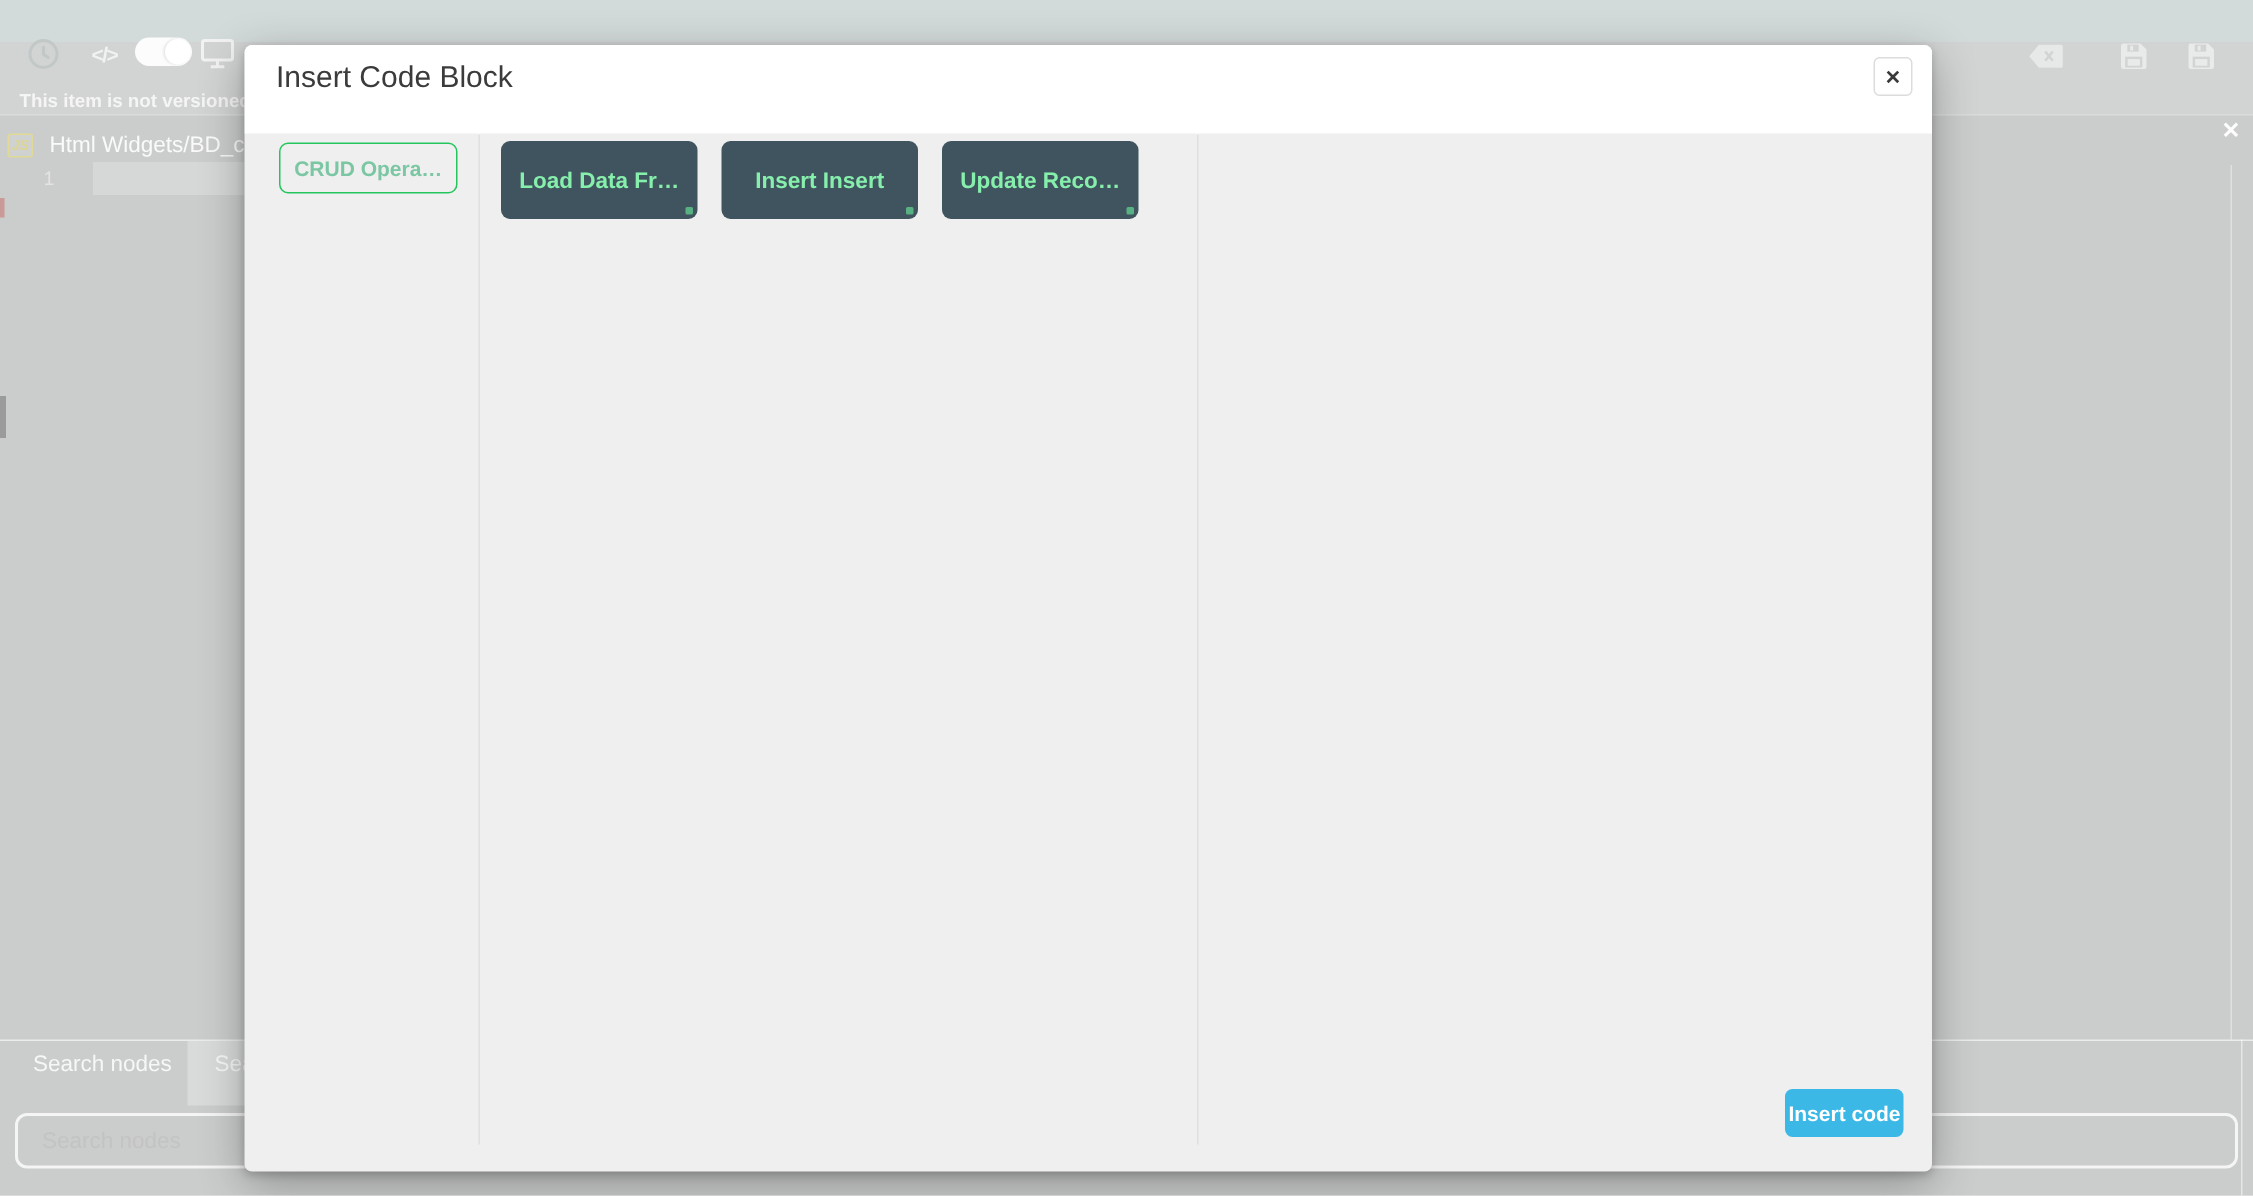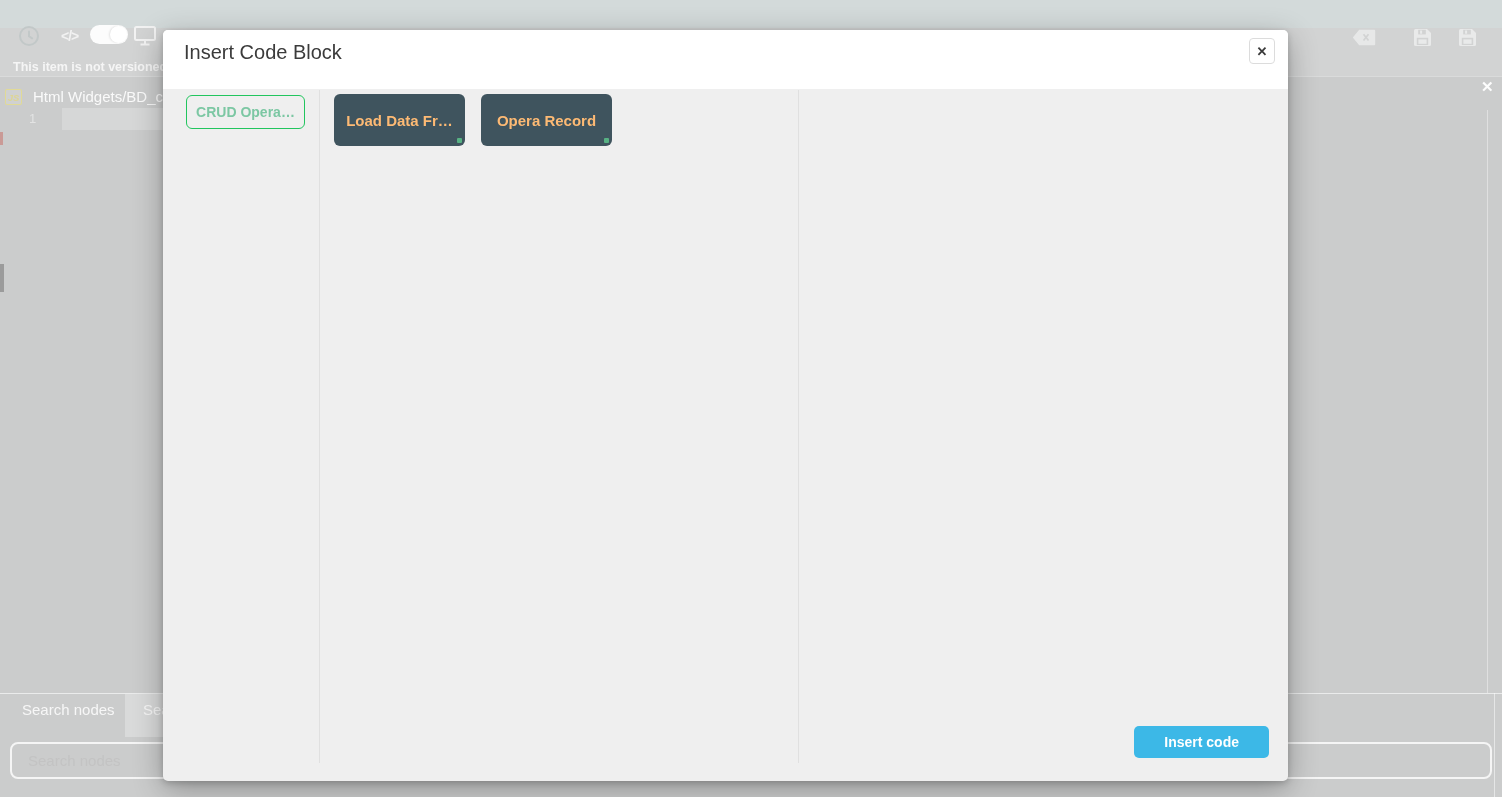--- a/index.html
+++ b/index.html
@@ -112,30 +112,30 @@
     display: flex; align-items: center; justify-content: center; cursor: pointer;
     font-family: "Liberation Sans", sans-serif;
   }
   .blocks-grid {
     position: absolute; left: 171px; top: 64px; width: 432px;
     display: flex; flex-wrap: wrap; gap: 16px;
   }
   .block-btn {
     position: relative; width: 131px; height: 52px;
     background: #3f545e; border: none; border-radius: 6px;
-    color: #fdba74; font-size: 15px; font-weight: 600;
+    color: #86efac; font-size: 15px; font-weight: 600;
     display: flex; align-items: center; justify-content: center; cursor: pointer;
     font-family: "Liberation Sans", sans-serif;
   }
   .block-dot {
     position: absolute; right: 3px; bottom: 3px; width: 5px; height: 5px;
     background: #57b183; border-radius: 1px;
   }
   .insert-code-btn {
-    position: absolute; right: 19px; bottom: 23px; height: 32px; padding: 0 30px;
+    position: absolute; right: 19px; bottom: 23px; height: 32px; padding: 0 2px;
     background: #3cb8e7; border: none; border-radius: 5px;
     color: #ffffff; font-size: 14px; font-weight: 700; cursor: pointer;
     font-family: "Liberation Sans", sans-serif;
   }
 </style>
 </head>
 <body>
 
 <div class="abs top-strip"></div>
 <div class="abs toolbar-zone"></div>
@@ -213,19 +213,23 @@
   <div class="divider-v divider-right"></div>
 
   <button class="category-chip">CRUD Opera…</button>
 
   <div class="blocks-grid">
     <button class="block-btn">
       <span>Load Data Fr…</span>
       <span class="block-dot"></span>
     </button>
     <button class="block-btn">
-      <span>Opera Record</span>
+      <span>Insert Insert</span>
+      <span class="block-dot"></span>
+    </button>
+    <button class="block-btn">
+      <span>Update Reco…</span>
       <span class="block-dot"></span>
     </button>
   </div>
 
   <button class="insert-code-btn">Insert code</button>
 </div>
 
 </body></html>

